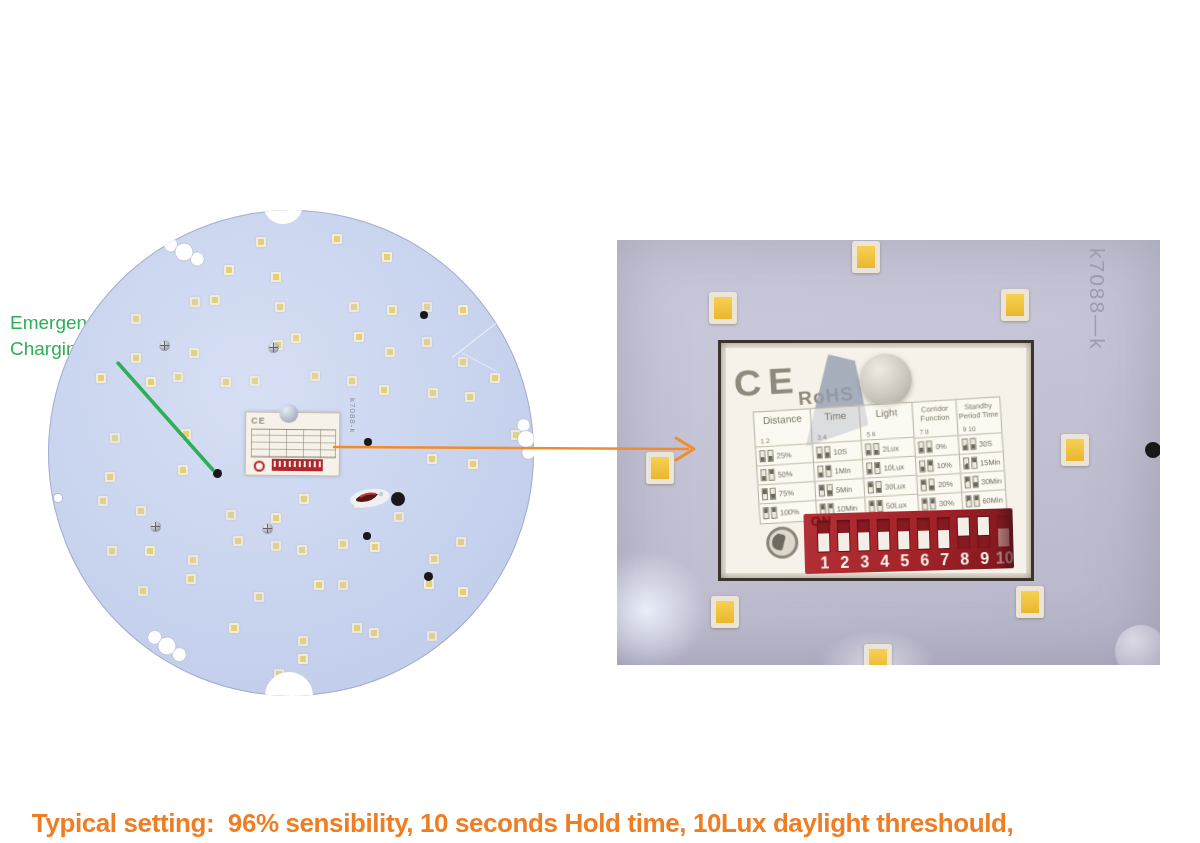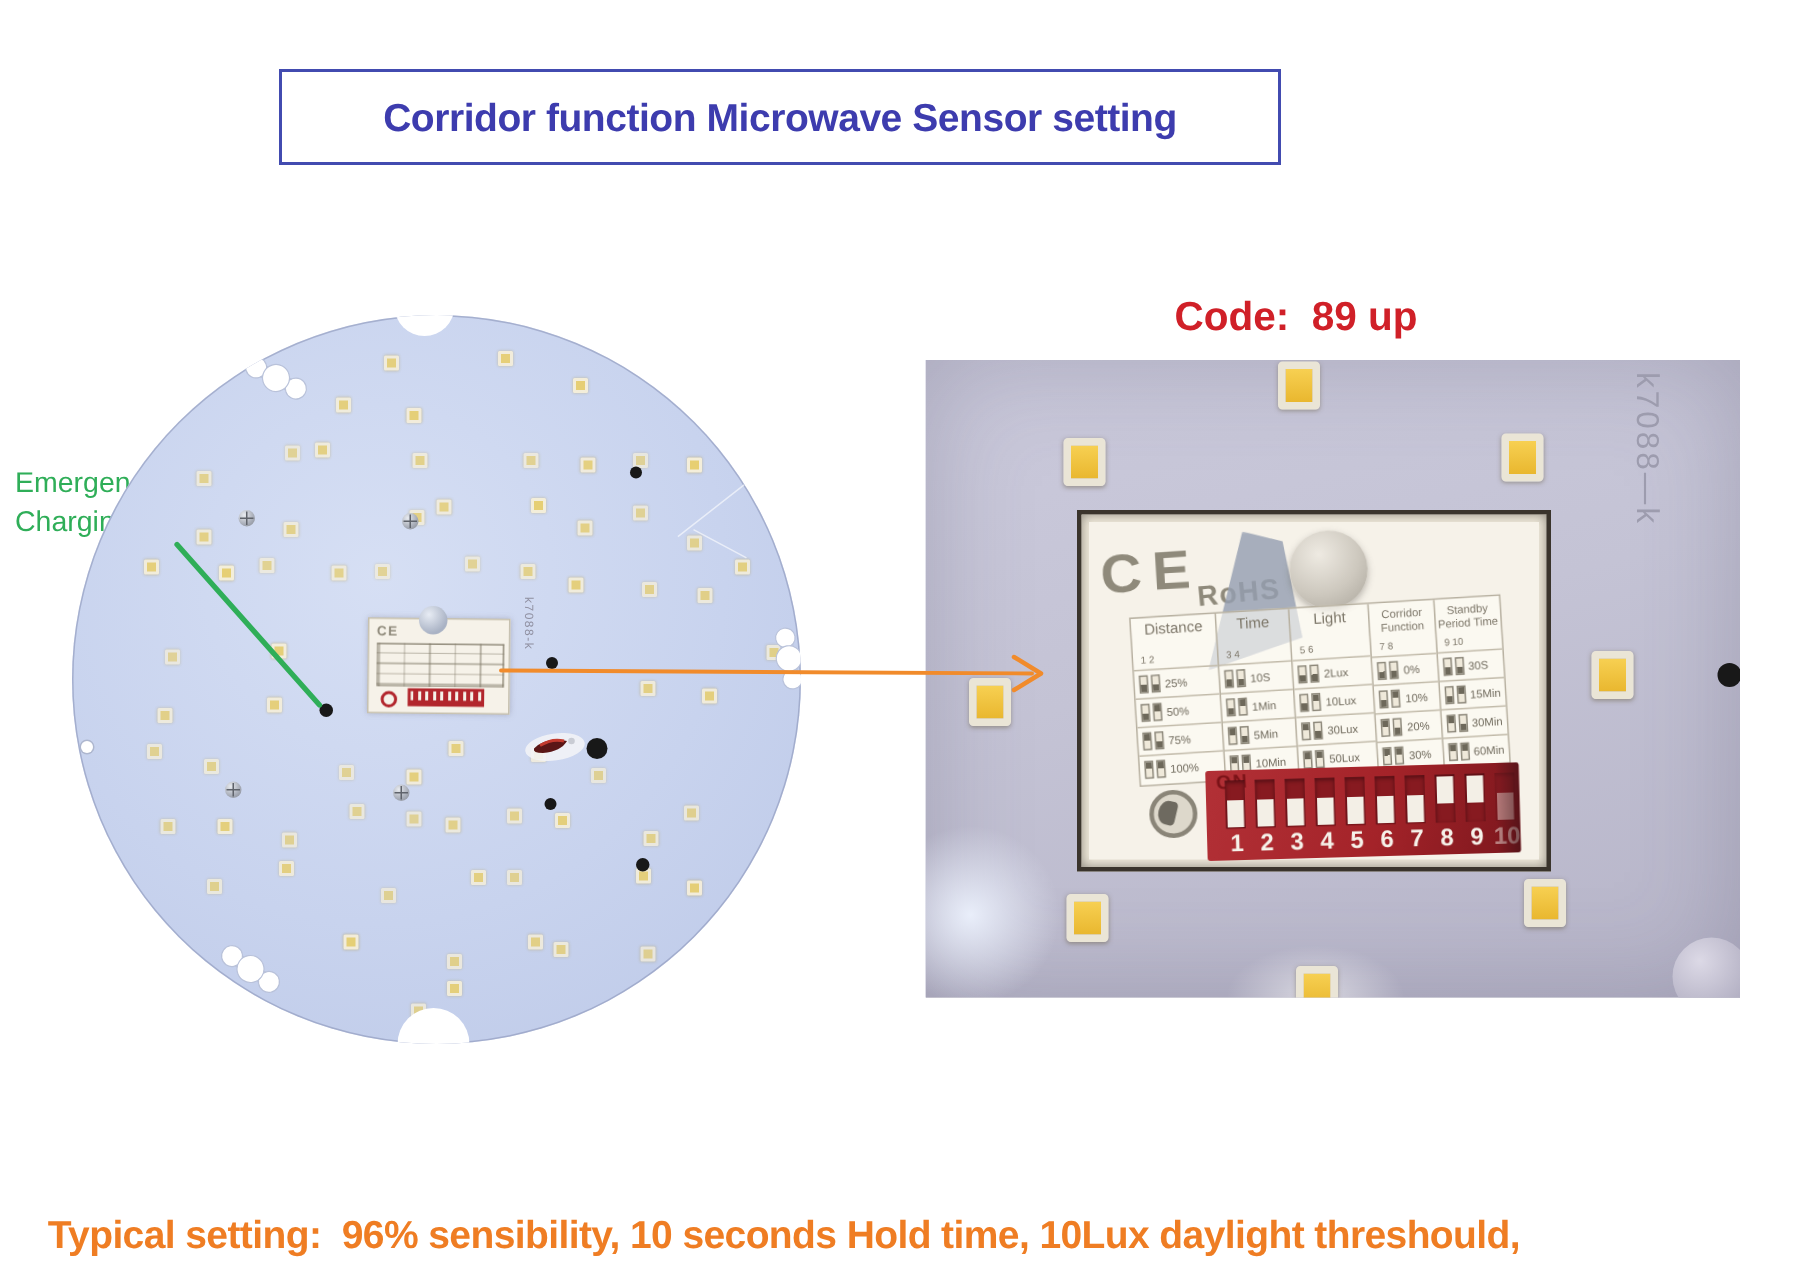--- a/index.html
+++ b/index.html
@@ -114,25 +114,21 @@
        color:#f6f2ea;}
   .swcell.cut .num{opacity:.5;}
   
   .arrows{position:absolute;left:0;top:0;pointer-events:none;}
 </style>
 </head>
 <body>
 
 <div class="page">
 
-  <div class="title-box">
-    <span>Corridor function Microwave Sensor setting</span>
-  </div>
-
-  <div class="code-label">Code:  89 up</div>
+
 
   <div class="emergency">
     <div>Emergency</div>
     <div>Charging light</div>
   </div>
 
   <div class="board" id="board">
     <div id="led-field" style="position:absolute;inset:0;">
         <div class="led" style="left: 208.471px; top: 26.9229px; opacity: 0.9;"></div>
         <div class="led" style="left: 283.719px; top: 24.3859px; opacity: 0.95;"></div>

